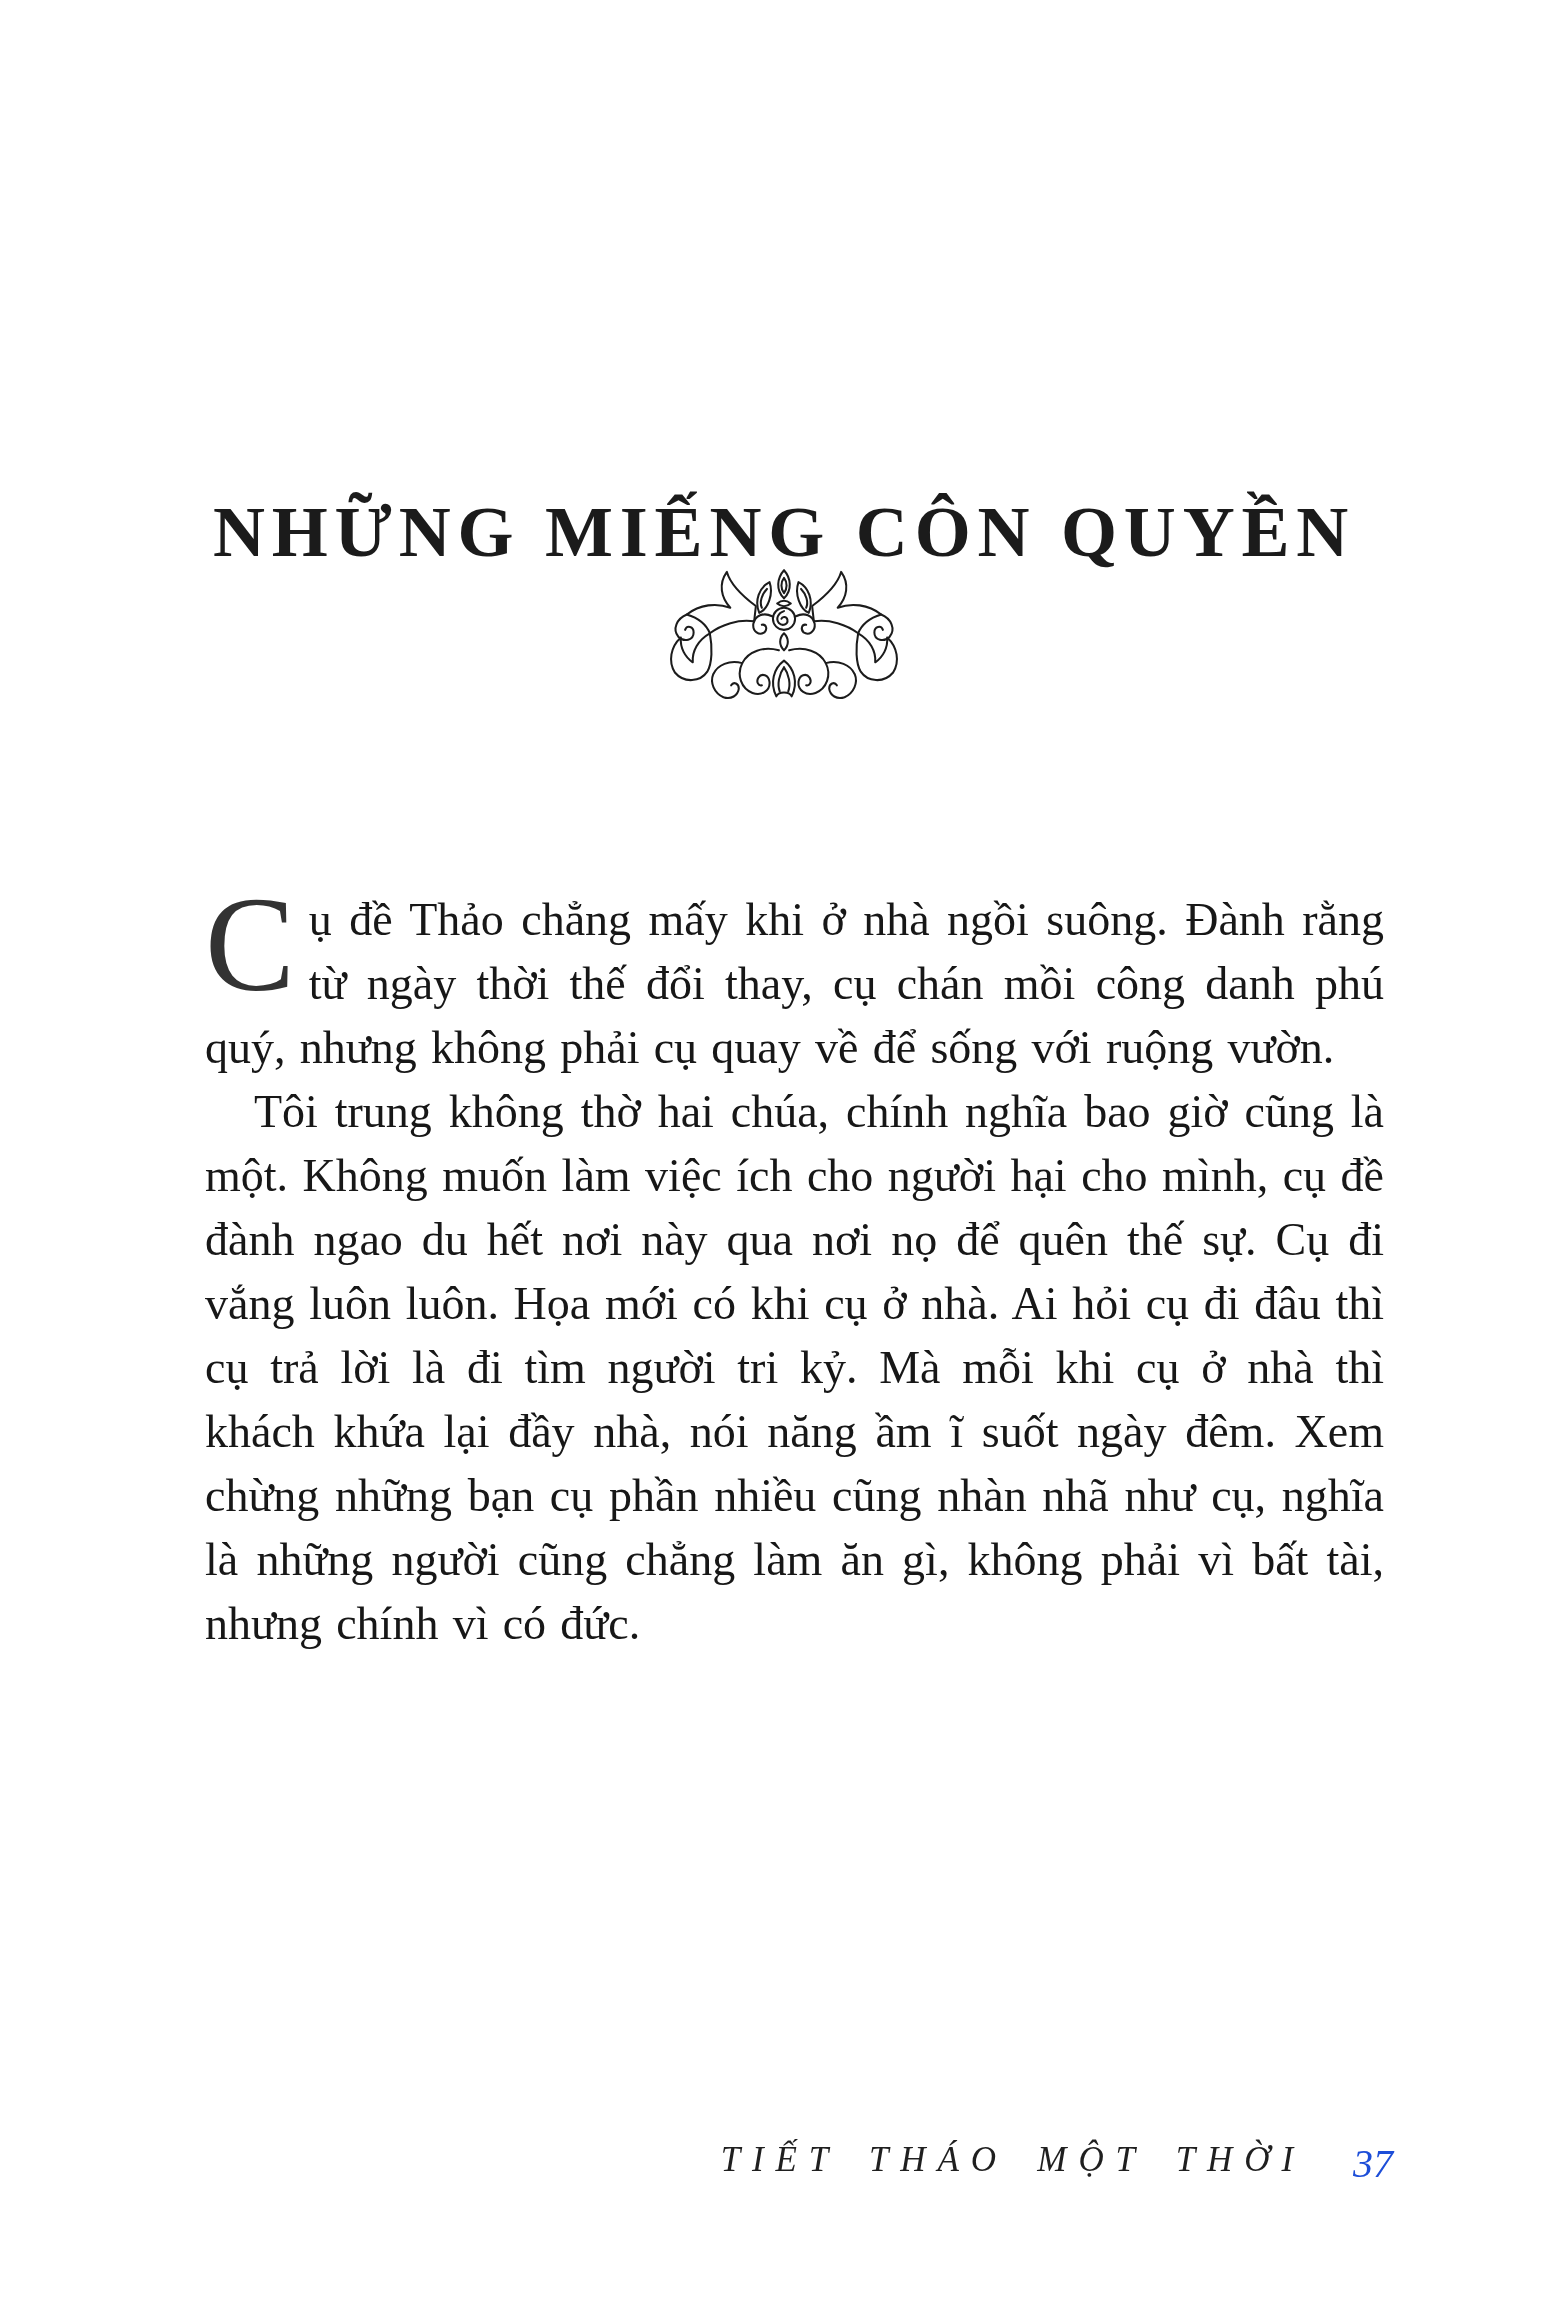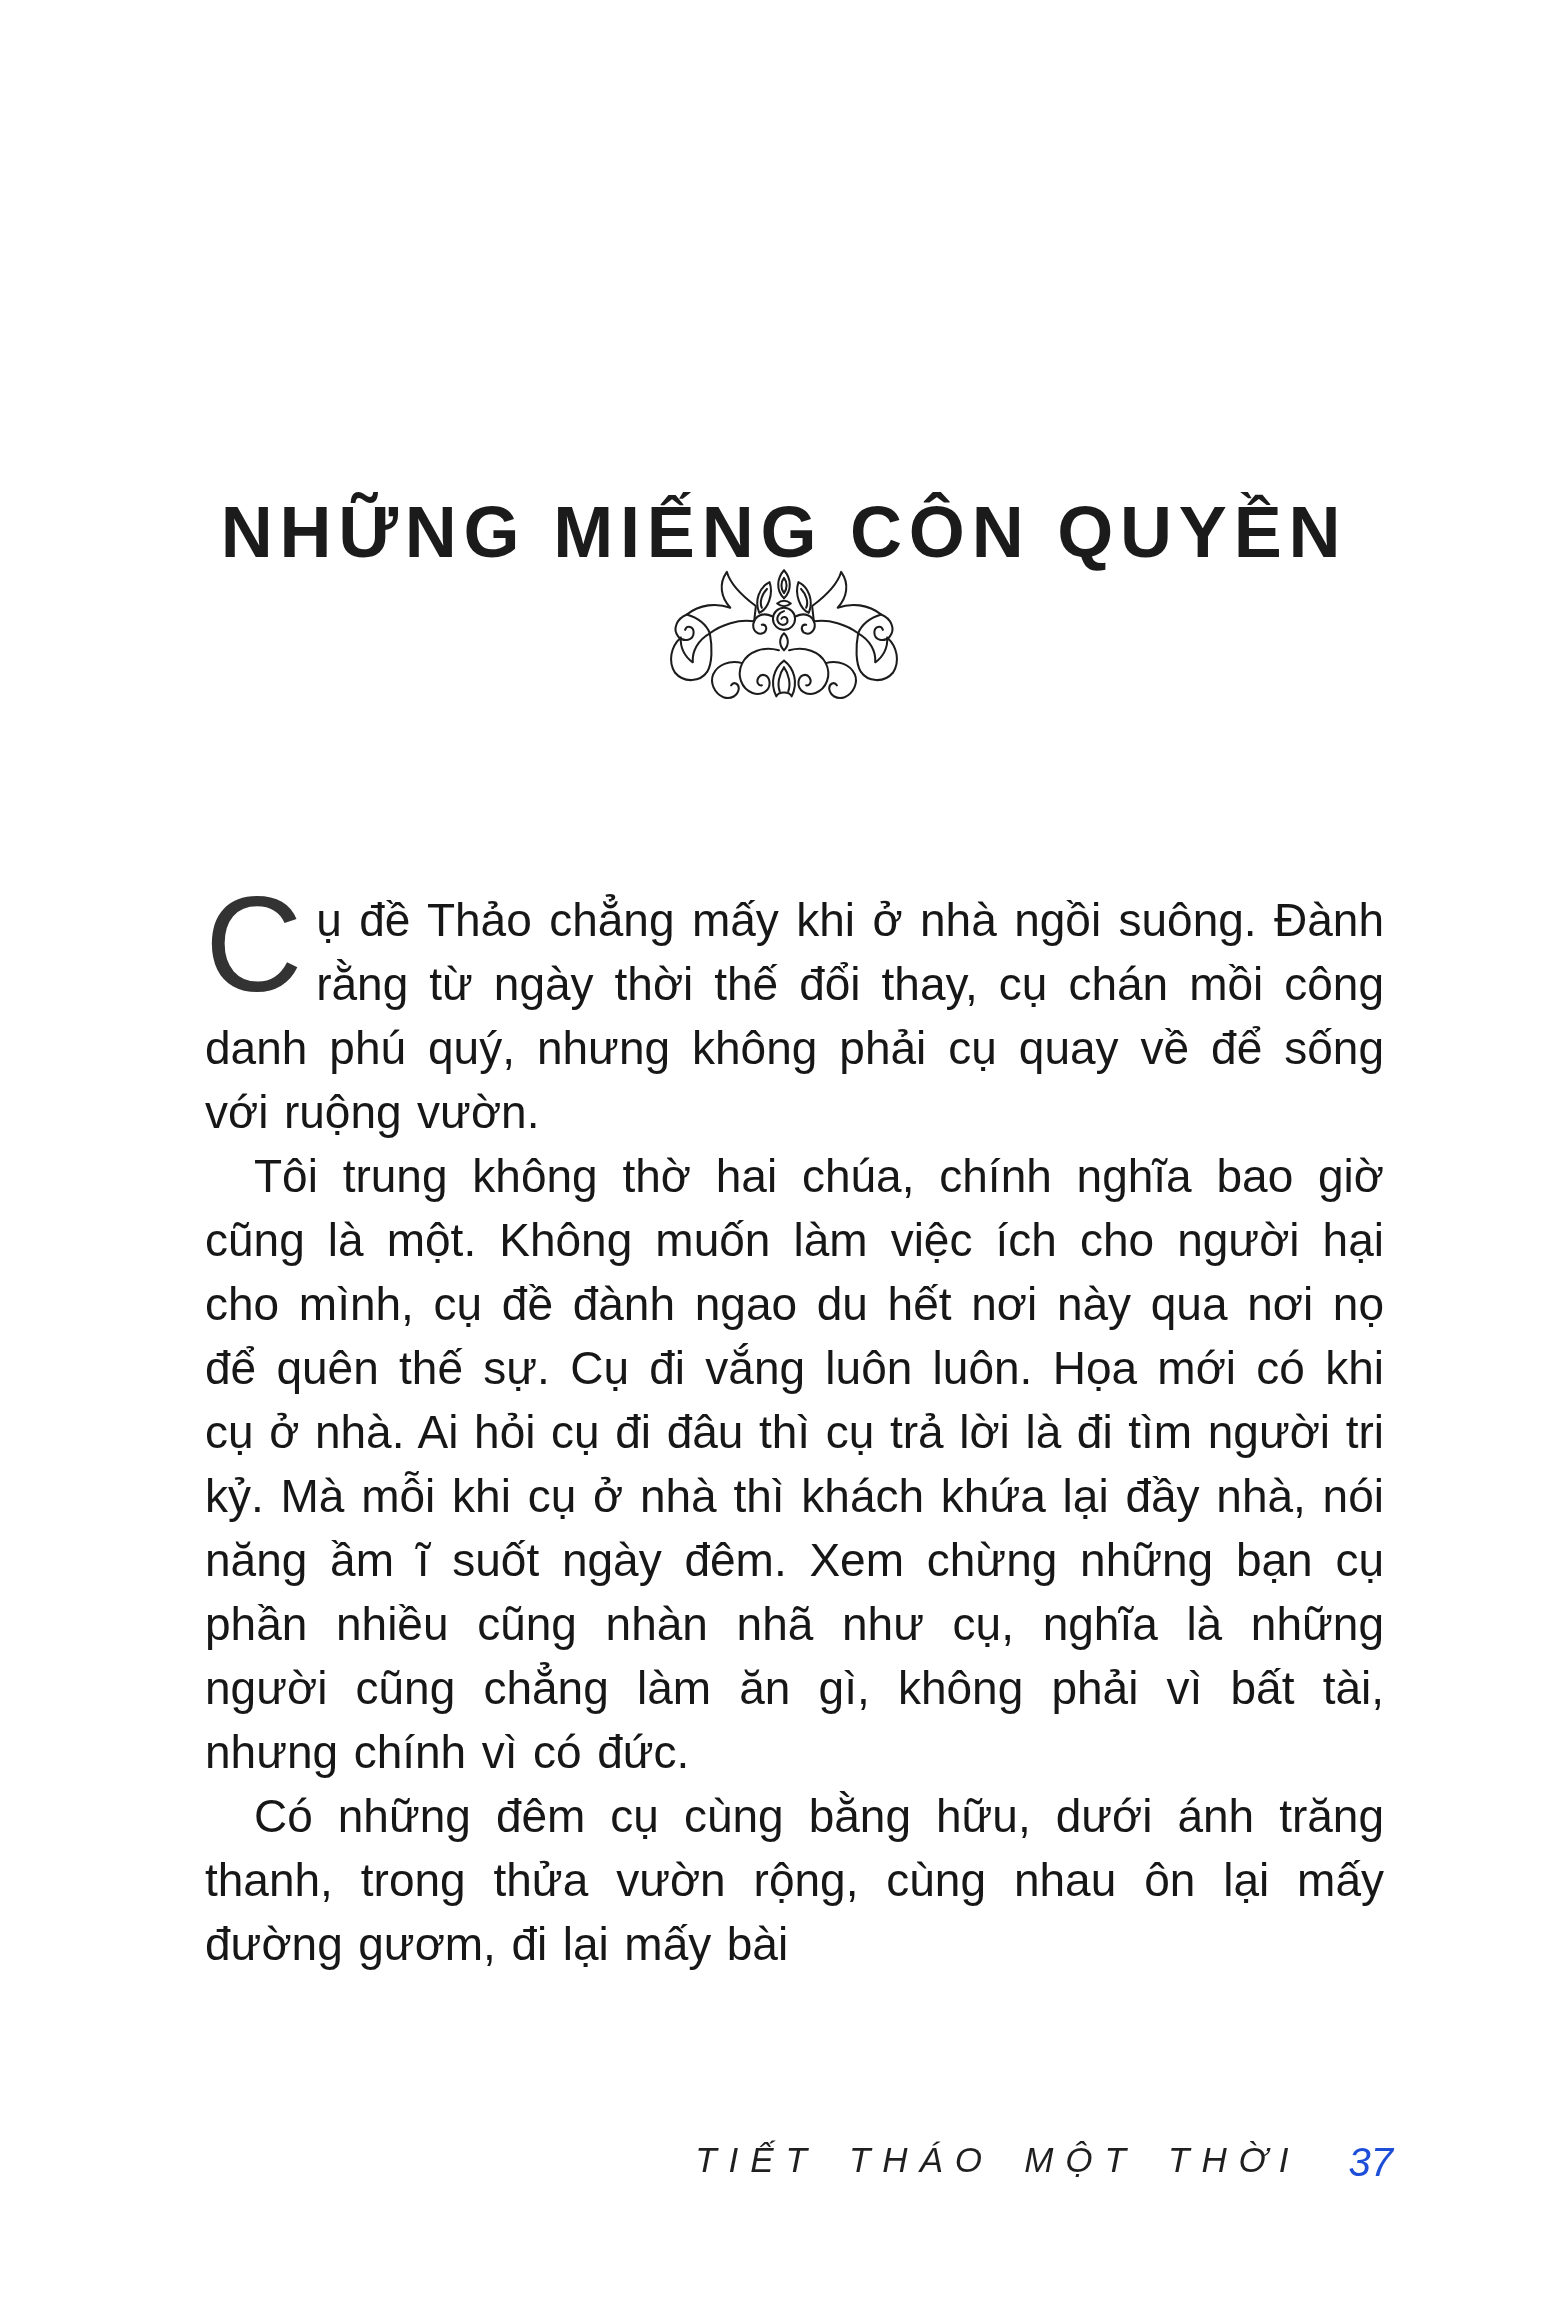--- a/index.html
+++ b/index.html
@@ -1,21 +1,21 @@
 <!DOCTYPE html>
 <html lang="vi" style="font-size:13.7px"><head>
 <meta charset="utf-8">
 <style>
   html, body { margin: 0; padding: 0; background: #ffffff; }
   .page {
     position: relative;
     width: 1568px;
     height: 2319px;
     background: #ffffff;
-    font-family: Liberation Sans, sans-serif;
+    font-family: Liberation Serif, serif;
     color: #161616;
     overflow: hidden;
   }
 
   .chapter-title {
     position: absolute;
     top: 442px;
     left: 0;
     right: 0;
     text-align: center;
@@ -113,21 +113,20 @@
         <path d="M173,120 C179,128 181,140 178,148"></path>
       </g>
     </svg>
   </div>
 
   <div class="body-text">
     <p class="first">
       <span class="dropcap">C</span><span>ụ đề Thảo chẳng mấy khi ở nhà ngồi suông. Đành rằng từ ngày thời thế đổi thay, cụ chán mồi công danh phú quý, nhưng không phải cụ quay về để sống với ruộng vườn.</span>
     </p>
     <p>Tôi trung không thờ hai chúa, chính nghĩa bao giờ cũng là một. Không muốn làm việc ích cho người hại cho mình, cụ đề đành ngao du hết nơi này qua nơi nọ để quên thế sự. Cụ đi vắng luôn luôn. Họa mới có khi cụ ở nhà. Ai hỏi cụ đi đâu thì cụ trả lời là đi tìm người tri kỷ. Mà mỗi khi cụ ở nhà thì khách khứa lại đầy nhà, nói năng ầm ĩ suốt ngày đêm. Xem chừng những bạn cụ phần nhiều cũng nhàn nhã như cụ, nghĩa là những người cũng chẳng làm ăn gì, không phải vì bất tài, nhưng chính vì có đức.</p>
-    <p>Có những đêm cụ cùng bằng hữu, dưới ánh trăng thanh, trong thửa vườn rộng, cùng nhau ôn lại mấy đường gươm, đi lại mấy bài</p>
   </div>
 
   <div class="page-footer">
     <span class="running-title">TIẾT THÁO MỘT THỜI</span>
     <span class="page-number">37</span>
   </div>
 
 </div>
 
 

